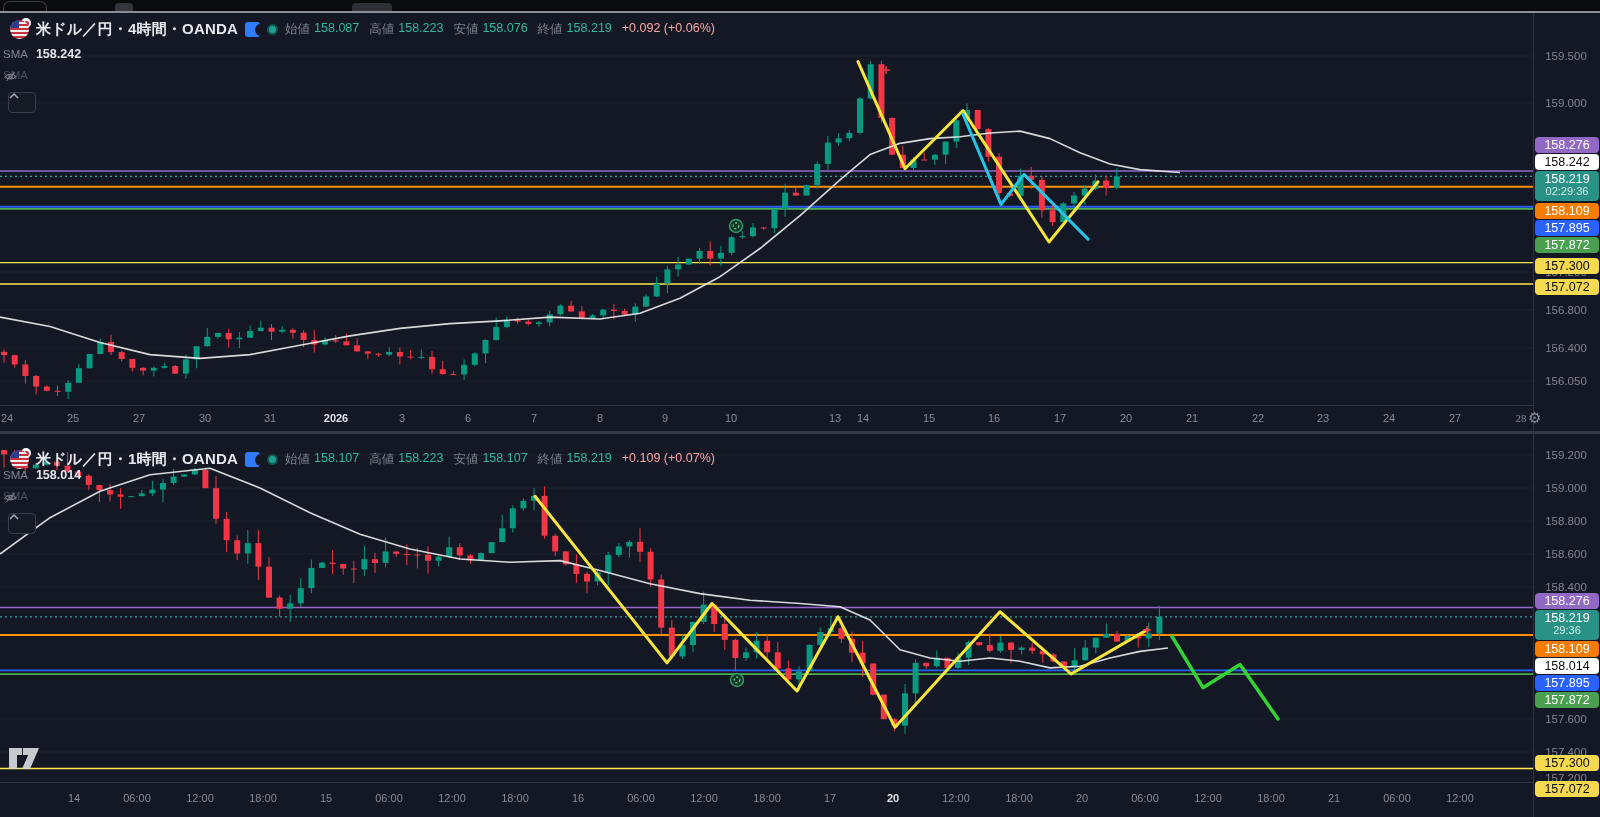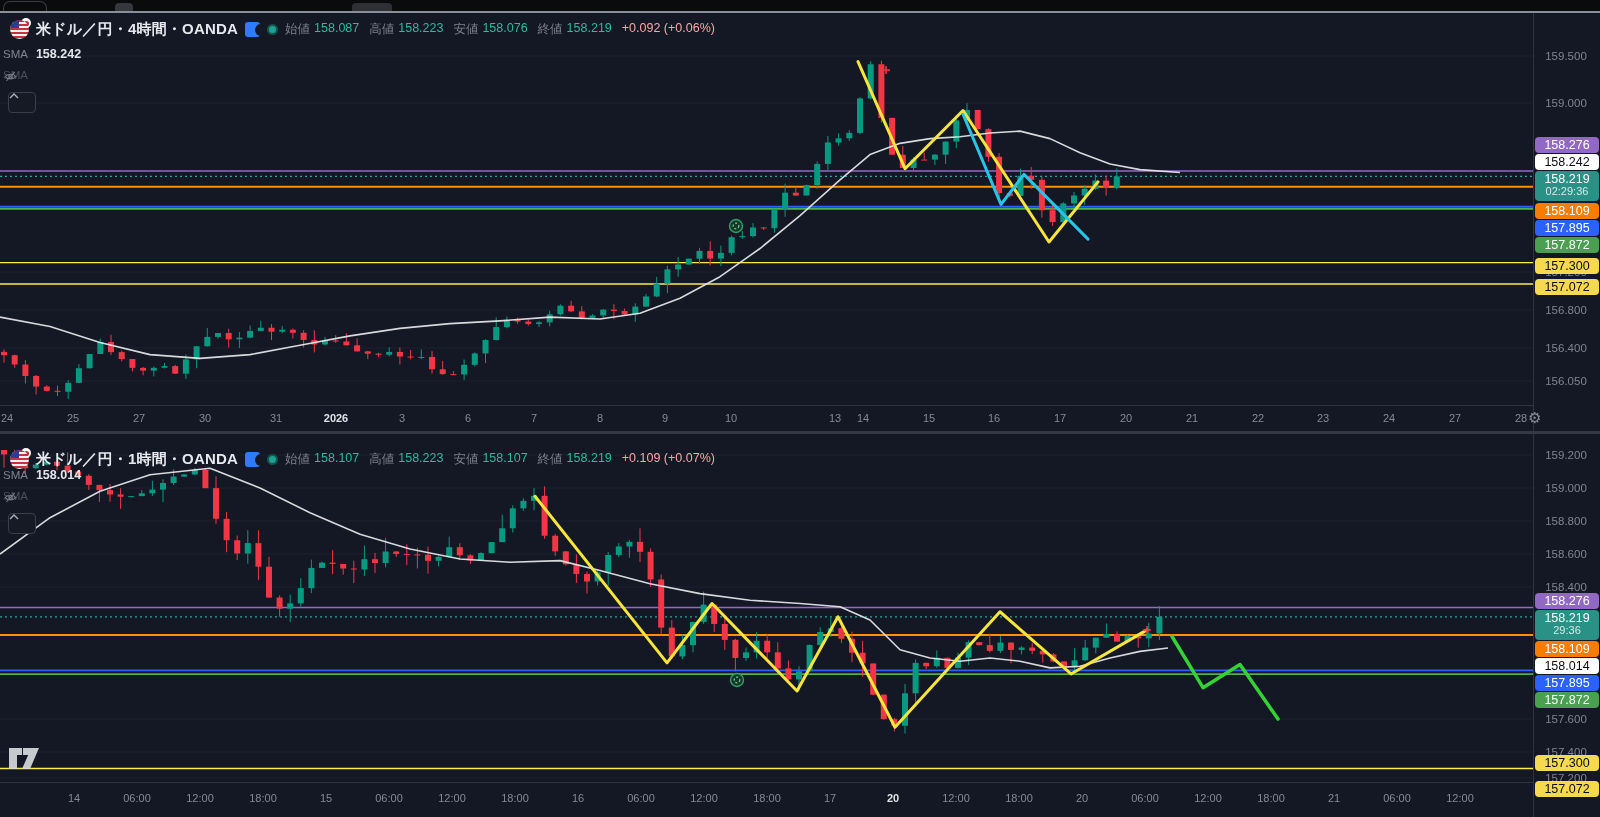--- a/index.html
+++ b/index.html
@@ -667,40 +667,40 @@
       <div class="badge" style="top: 675px; height: 16px; background: rgb(41, 98, 255); color: rgb(255, 255, 255);">157.895</div>
       <div class="badge" style="top: 692px; height: 16px; background: rgb(74, 159, 80); color: rgb(255, 255, 255);">157.872</div>
       <div class="badge" style="top: 755px; height: 16px; background: rgb(245, 217, 78); color: rgb(11, 13, 18);">157.300</div>
       <div class="badge" style="top: 781px; height: 16px; background: rgb(245, 217, 78); color: rgb(11, 13, 18);">157.072</div>
     </div>
   <div id="timelabels">
       <span class="time-label" style="left: 7px; top: 412px;">24</span>
       <span class="time-label" style="left: 73px; top: 412px;">25</span>
       <span class="time-label" style="left: 139px; top: 412px;">27</span>
       <span class="time-label" style="left: 205px; top: 412px;">30</span>
-      <span class="time-label" style="left: 276px; top: 412px;">31</span>
+      <span class="time-label" style="left: 270px; top: 412px;">31</span>
       <span class="time-label bold" style="left: 336px; top: 412px;">2026</span>
       <span class="time-label" style="left: 402px; top: 412px;">3</span>
       <span class="time-label" style="left: 468px; top: 412px;">6</span>
       <span class="time-label" style="left: 534px; top: 412px;">7</span>
       <span class="time-label" style="left: 600px; top: 412px;">8</span>
       <span class="time-label" style="left: 665px; top: 412px;">9</span>
       <span class="time-label" style="left: 731px; top: 412px;">10</span>
       <span class="time-label" style="left: 835px; top: 412px;">13</span>
       <span class="time-label" style="left: 863px; top: 412px;">14</span>
       <span class="time-label" style="left: 929px; top: 412px;">15</span>
       <span class="time-label" style="left: 994px; top: 412px;">16</span>
       <span class="time-label" style="left: 1060px; top: 412px;">17</span>
       <span class="time-label" style="left: 1126px; top: 412px;">20</span>
       <span class="time-label" style="left: 1192px; top: 412px;">21</span>
       <span class="time-label" style="left: 1258px; top: 412px;">22</span>
       <span class="time-label" style="left: 1323px; top: 412px;">23</span>
       <span class="time-label" style="left: 1389px; top: 412px;">24</span>
       <span class="time-label" style="left: 1455px; top: 412px;">27</span>
-      <span class="time-label" style="left: 1521px; top: 412px;">28</span>
+      <span class="time-label" style="left: 1521px; top: 412px; font-family: Liberation Serif, serif;">28</span>
       <span class="time-label" style="left: 74px; top: 792px;">14</span>
       <span class="time-label" style="left: 137px; top: 792px;">06:00</span>
       <span class="time-label" style="left: 200px; top: 792px;">12:00</span>
       <span class="time-label" style="left: 263px; top: 792px;">18:00</span>
       <span class="time-label" style="left: 326px; top: 792px;">15</span>
       <span class="time-label" style="left: 389px; top: 792px;">06:00</span>
       <span class="time-label" style="left: 452px; top: 792px;">12:00</span>
       <span class="time-label" style="left: 515px; top: 792px;">18:00</span>
       <span class="time-label" style="left: 578px; top: 792px;">16</span>
       <span class="time-label" style="left: 641px; top: 792px;">06:00</span>

